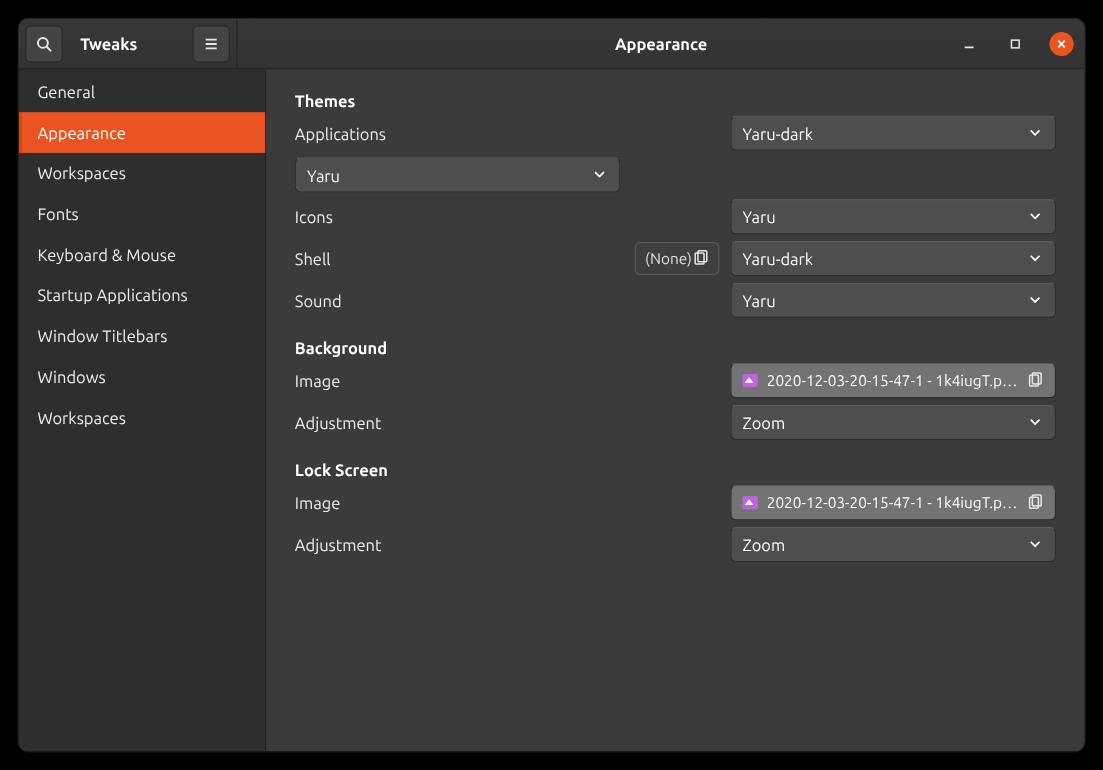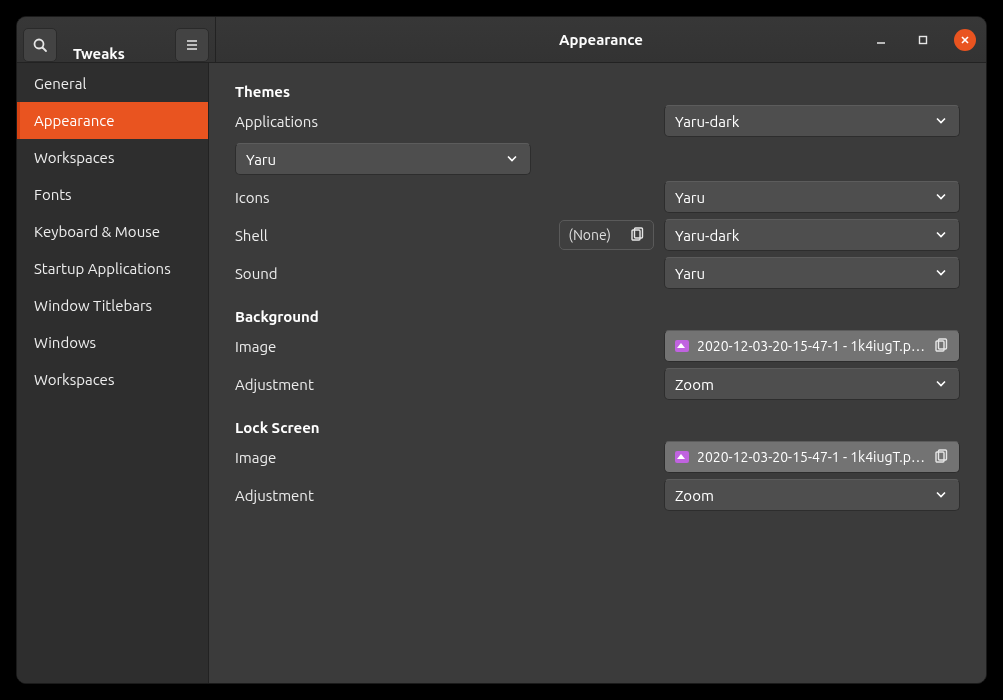--- a/index.html
+++ b/index.html
@@ -25,21 +25,21 @@
 }
 .titlebar {
   display: flex;
   height: 46px;
   background: #2b2b2b;
   border-bottom: 1px solid #222;
 }
 .titlebar-left {
   width: 199px;
   display: flex;
-  align-items: flex-end;
+  align-items: center;
   padding: 0 6px;
   gap: 6px;
   border-right: 1px solid #222;
   background: linear-gradient(#373737,#333333);
 }
 .titlebar-right {
   flex: 1;
   display: flex;
   align-items: center;
   position: relative;
@@ -92,21 +92,21 @@
   background: #e95420;
 }
 .win-btn svg { display: block; }
 
 .body {
   flex: 1;
   display: flex;
   overflow: hidden;
 }
 .sidebar {
-  width: 192px;
+  width: 225px;
   background: #2e2e2e;
   border-right: 1px solid #222;
   padding-top: 2px;
 }
 .sidebar-item {
   padding: 10px 14px;
   font-size: 15px;
   color: #eee;
   cursor: pointer;
   border-left: 3px solid transparent;
@@ -137,21 +137,21 @@
   gap: 10px;
 }
 .row-label {
   flex: 1;
   font-size: 15px;
   color: #ededed;
 }
 .row-aux {
   display: flex;
   align-items: center;
-  gap: 18px;
+  gap: 0;
   padding: 6px 8px;
   border: 1px solid #5a5a5a;
   border-radius: 5px;
   background: #3f3f3f;
   font-size: 14px;
   color: #dedede;
 }
 .dropdown, .file-box {
   width: 296px;
   height: 32px;

